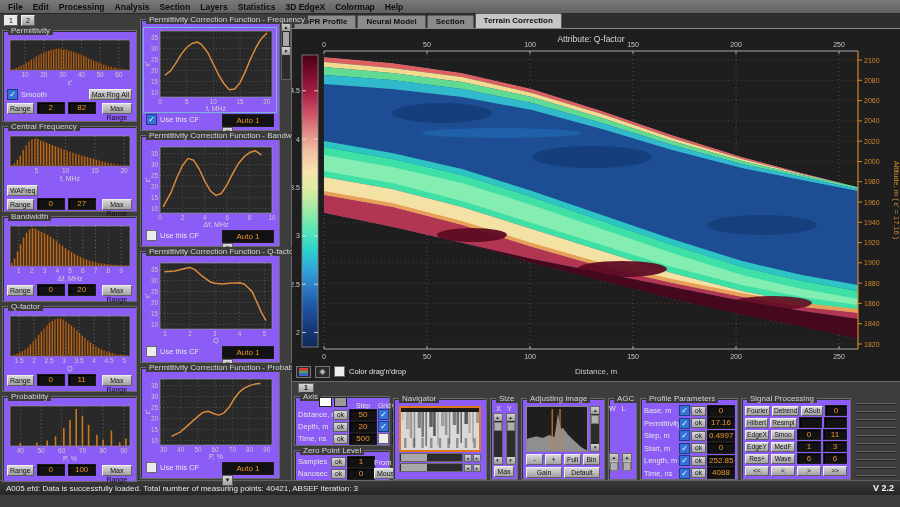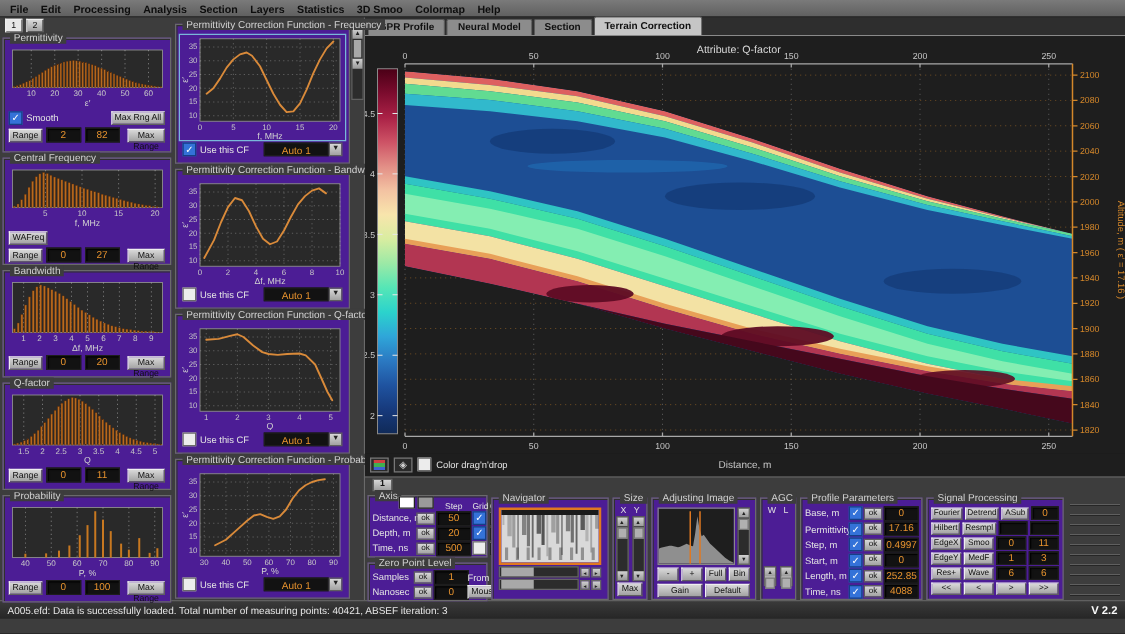--- a/index.html
+++ b/index.html
@@ -33,39 +33,39 @@
   .iconbtn{width:15px;height:12px;border:1px solid #777;background:#2a2a2a;padding:0;display:inline-flex;align-items:center;justify-content:center;}
   .cmapglyph{width:9px;height:8px;background:linear-gradient(#d04040 0 33%,#40b050 33% 66%,#4060d0 66%);}
   .tgtglyph{color:#cfcfcf;font-size:8px;line-height:8px;}
   .distlabel{position:absolute;left:0;right:0;text-align:center;color:#c8c8c8;font-size:8px;pointer-events:none;}
   
   .bottompanel{height:100px;background:#3d3d3d;border-top:1px solid #6a6a6a;padding:0 2px;}
   .bp-tab{width:16px;height:10px;font-size:7px;line-height:8px;background:linear-gradient(#d6d6d6,#a0a0a0);
           border:1px solid #666;color:#111;margin:1px 0 0 4px;padding:0;font-weight:bold;}
   .bp-row{display:flex;gap:3px;height:86px;margin-top:1px;}
   
-  .grp{position:relative;border:1px solid #6a6a6a;box-shadow:inset 1px 1px 0 #2f2f2f;background:#4c1d95;margin-top:4px;}
+  .grp{position:relative;border:1px solid #6a6a6a;box-shadow:inset 1px 1px 0 #2f2f2f;background:#8b5cf6;margin-top:4px;}
   .gt{position:absolute;top:-5px;left:5px;background:#3d3d3d;padding:0 3px;font-size:8px;color:#d2d2d2;line-height:9px;white-space:nowrap;}
   .histgrp{height:84px;}
   .chartbox{margin:7px 4px 1px 4px;}
   .ctrl{display:flex;align-items:center;gap:3px;padding:1px 4px;height:12px;}
   .btn3d{background:linear-gradient(#d8d8d8,#a2a2a2);border:1px solid #5f5f5f;border-top-color:#efefef;border-left-color:#efefef;
          color:#101010;font-size:7.5px;height:11px;line-height:9px;padding:0 4px;font-family:"Liberation Sans",sans-serif;}
   .btn3d.sm{padding:0 2px;font-size:7px;}
   .val{background:#121212;color:#e8932e;border:1px solid #1d1d1d;box-shadow:inset 1px 1px 1px #000;
        font-size:8px;text-align:center;min-width:24px;height:10px;line-height:10px;padding:0 1px;}
   .cb{width:9px;height:9px;display:inline-flex;align-items:center;justify-content:center;font-size:8px;line-height:9px;flex:none;}
   .cb.on{background:#3472d8;border:1px solid #163e86;color:#fff;}
   .cb.off{background:#ececec;border:1px solid #6a6a6a;color:#ececec;}
   .flex{flex:1;}
   .cfgrp{height:110px;}
   .cfchart{margin:8px 3px 0 3px;}
   .cfchart.hl{outline:1.5px solid #79b7d9;}
   .cffoot{display:flex;align-items:center;gap:3px;padding:2px 5px 0 5px;}
-  .dd{display:inline-flex;height:11px;}
+  .dd{display:inline-flex;height:11px;flex-direction:column;}
   .ddv{background:#121212;color:#e8932e;font-size:8px;padding:0 4px;min-width:42px;text-align:center;line-height:11px;border:1px solid #1d1d1d;}
   .ddb{width:11px;background:linear-gradient(#d8d8d8,#a2a2a2);border:1px solid #5f5f5f;font-size:6px;color:#222;padding:0;line-height:9px;}
   .lbl{color:#e4e4e4;font-size:7.5px;white-space:nowrap;}
   
   .axisblock{width:96px;display:flex;flex-direction:column;}
   .axisgrp{height:50px;}
   .zpgrp{height:30px;flex:1;}
   .ax-head{display:grid;grid-template-columns:34px 15px 28px 13px 15px 13px;gap:1px;align-items:center;padding:5px 2px 0 3px;color:#e0e0e0;font-size:6.8px;}
   .ax-row{display:grid;grid-template-columns:34px 15px 28px 13px 15px 13px;gap:1px;align-items:center;padding:0 2px 0 3px;height:12px;}
   .swatch{width:11px;height:8px;border:1px solid #222;display:inline-block;}
@@ -82,21 +82,21 @@
   .navimg{margin:7px 5px 2px 5px;border:2px solid #e07820;height:42px;}
   .navsb{display:flex;align-items:center;gap:1px;margin:2px 5px 0 5px;height:8px;}
   .navsb .tr{flex:1;height:7px;background:#2c2c2c;border:1px solid #666;position:relative;}
   .navsb .th{position:absolute;top:0;bottom:0;left:1px;width:26px;background:#a8a8a8;}
   .navsb .b{width:8px;height:8px;background:linear-gradient(#d2d2d2,#9a9a9a);border:1px solid #666;font-size:4.5px;color:#222;line-height:7px;text-align:center;padding:0;}
   .adjgrp{width:82px;}
   .adjtop{display:flex;margin:7px 4px 0 4px;}
   .adjhist{width:62px;height:44px;border:1px solid #888;}
   .adjbtns{display:flex;gap:2px;margin:2px 4px 0 4px;}
   .adjbtns .btn3d{flex:1;padding:0 1px;font-size:6.8px;}
-  .agcgrp{width:27px;display:flex;flex-direction:column;align-items:center;padding-top:6px;gap:40px;}
+  .agcgrp{width:27px;display:flex;flex-direction:column;padding-top:6px;gap:40px;}
   .ppgrp{width:90px;padding:6px 3px 0 3px;}
   .pp-row{display:grid;grid-template-columns:34px 11px 15px 1fr;gap:1px;align-items:center;height:12.5px;}
   .spgrp{width:102px;padding:6px 3px 0 3px;}
   .sp-row{display:grid;grid-template-columns:1fr 1fr 1fr 1fr;gap:2px;height:12px;align-items:center;}
   .sp-row .btn3d{padding:0 1px;font-size:6.6px;height:10px;line-height:8px;}
   .sp-row .val{min-width:0;height:9px;line-height:9px;}
   .grip{flex:1;margin:6px 2px 2px 2px;background:repeating-linear-gradient(180deg,#3d3d3d 0 3px,#5f5f5f 3px 4px,#262626 4px 5px,#3d3d3d 5px 8px);}
   
   .statusbar{height:14px;background:linear-gradient(#3a3a3a,#262626);border-top:1px solid #606060;display:flex;align-items:center;padding:0 6px;font-size:8px;color:#e6e6e6;}
   .ver{margin-left:auto;font-weight:bold;color:#fafafa;font-size:9px;}
@@ -107,21 +107,21 @@
 
 <div id="app">
   <div class="menubar" id="menubar">
       <span>File</span>
       <span>Edit</span>
       <span>Processing</span>
       <span>Analysis</span>
       <span>Section</span>
       <span>Layers</span>
       <span>Statistics</span>
-      <span>3D Smoo</span>
+      <span>3D EdgeX</span>
       <span>Colormap</span>
       <span>Help</span>
     </div>
   <div class="workspace">
     <div class="leftcol">
       <div class="ctrl" style="padding:0 0 0 2px;height:11px;" id="minitabs">
           <button class="btn3d sm" style="width:14px;background:#e8e8e8;">1</button>
           <button class="btn3d sm" style="width:14px;">2</button>
         </div>
       <div id="leftpanels">

